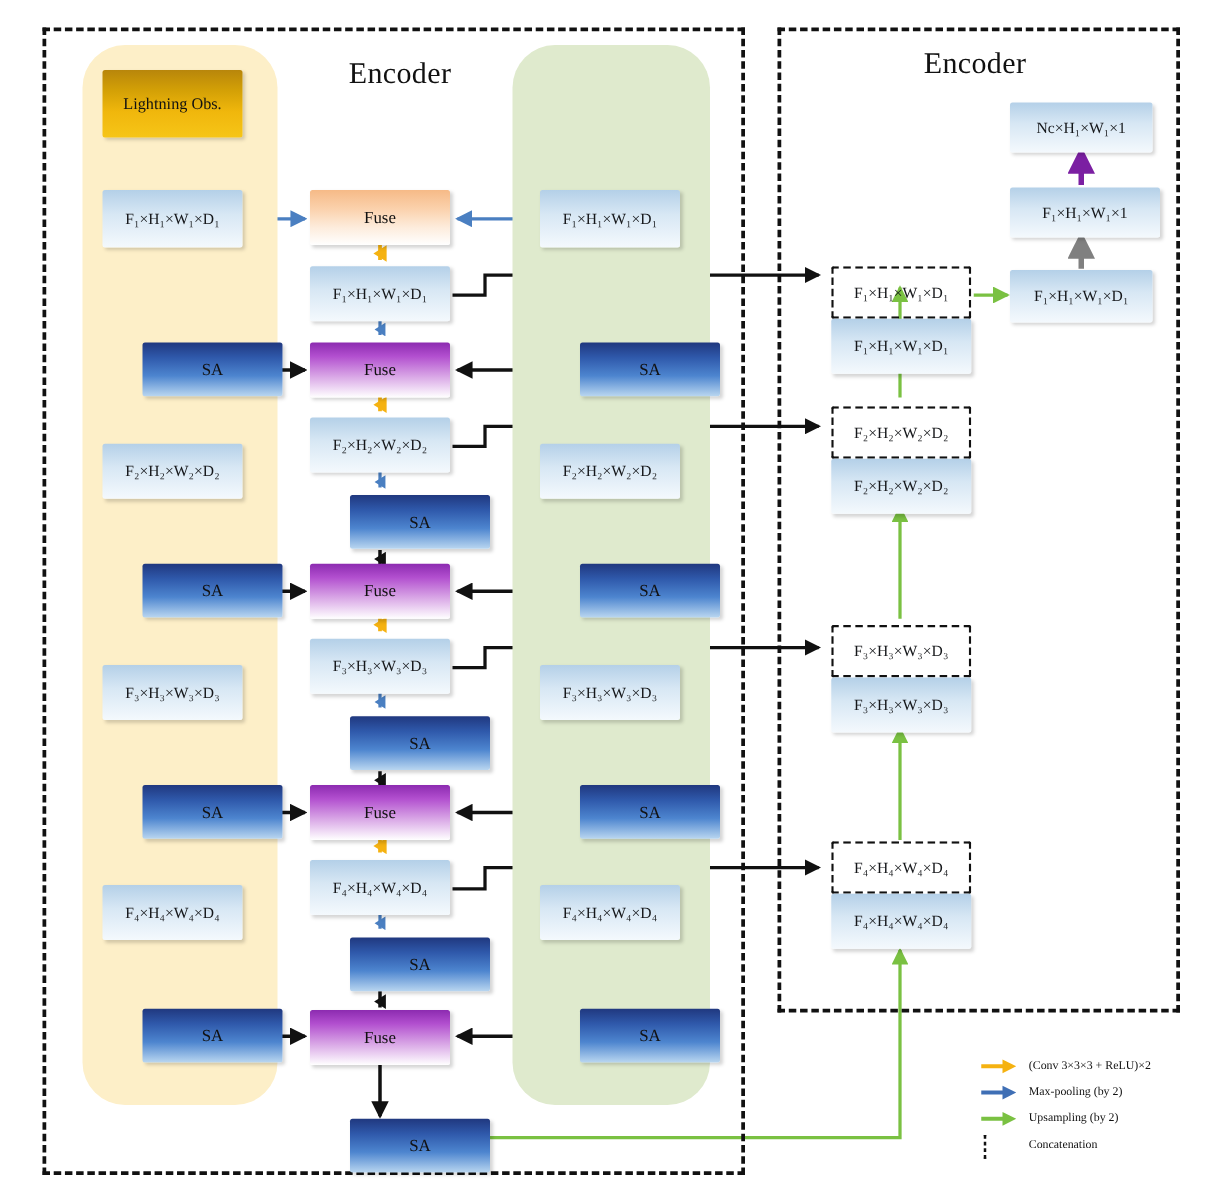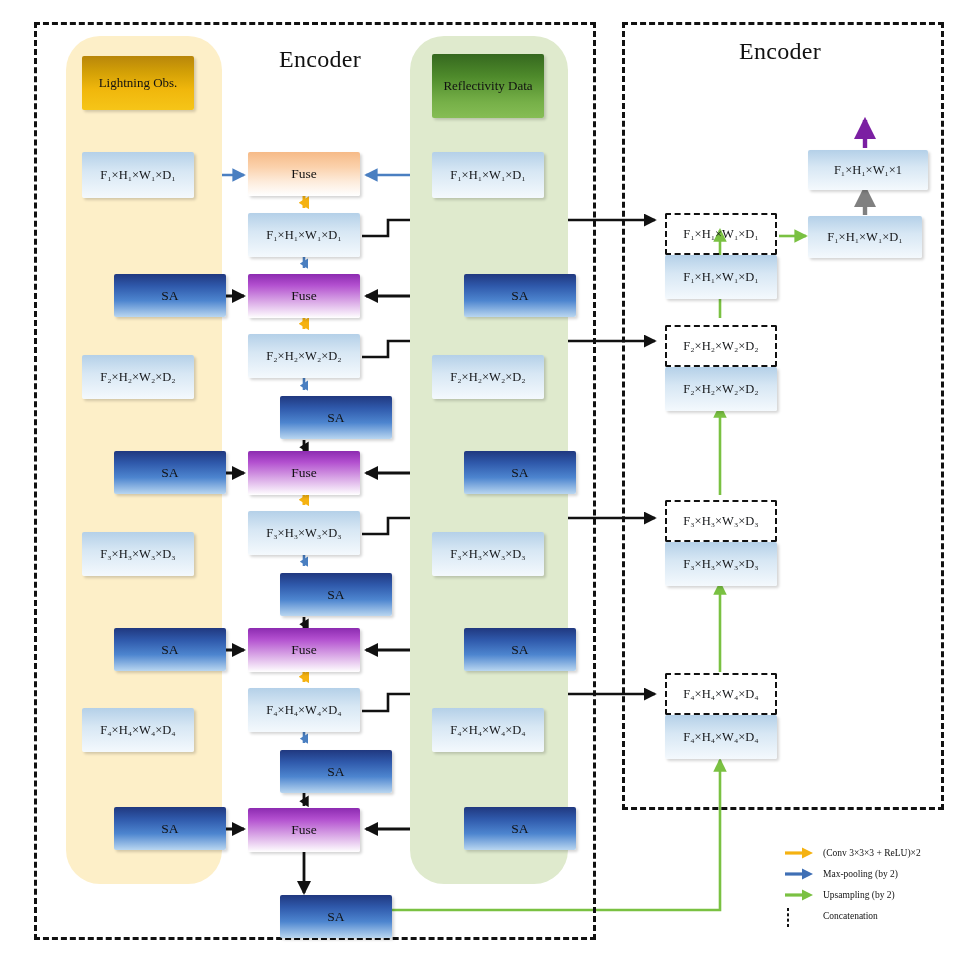--- a/index.html
+++ b/index.html
@@ -200,23 +200,20 @@
   <div class="abs box box-sa" style="left:82px;top:628px;width:112px;height:43px;">
     <span>SA</span>
     </div>
   <div class="abs box box-dim" style="left:82px;top:708px;width:112px;height:44px;">
     <span>F₄×H₄×W₄×D₄</span>
     </div>
   <div class="abs box box-sa" style="left:82px;top:807px;width:112px;height:43px;">
     <span>SA</span>
     </div>
 
-  <div class="abs box box-reflectivity" style="left:432px;top:54px;width:112px;height:64px;">
-    <span>Reflectivity Data</span>
-  </div>
   <div class="abs box box-dim" style="left:432px;top:152px;width:112px;height:46px;">
     <span>F₁×H₁×W₁×D₁</span>
     </div>
   <div class="abs box box-sa" style="left:432px;top:274px;width:112px;height:43px;">
     <span>SA</span>
     </div>
   <div class="abs box box-dim" style="left:432px;top:355px;width:112px;height:44px;">
     <span>F₂×H₂×W₂×D₂</span>
     </div>
   <div class="abs box box-sa" style="left:432px;top:451px;width:112px;height:43px;">
@@ -296,20 +293,23 @@
     <span>F₃×H₃×W₃×D₃</span>
     </div>
 
   <div class="abs box box-concat" style="left:665px;top:673px;width:112px;height:42px;">
     <span>F₄×H₄×W₄×D₄</span>
     </div>
   <div class="abs box box-dim" style="left:665px;top:715px;width:112px;height:44px;">
     <span>F₄×H₄×W₄×D₄</span>
     </div>
 
+  <div class="abs box box-dim" style="left:808px;top:82px;width:114px;height:40px;">
+    <span>Nс×H₁×W₁×1</span>
+    </div>
   <div class="abs box box-dim" style="left:808px;top:150px;width:120px;height:40px;">
     <span>F₁×H₁×W₁×1</span>
     </div>
   <div class="abs box box-dim" style="left:808px;top:216px;width:114px;height:42px;">
     <span>F₁×H₁×W₁×D₁</span>
     </div>
 
   <div class="abs" style="left:784px;top:842px;width:200px;">
     <div class="legend-row">
       <span class="legend-swatch">

